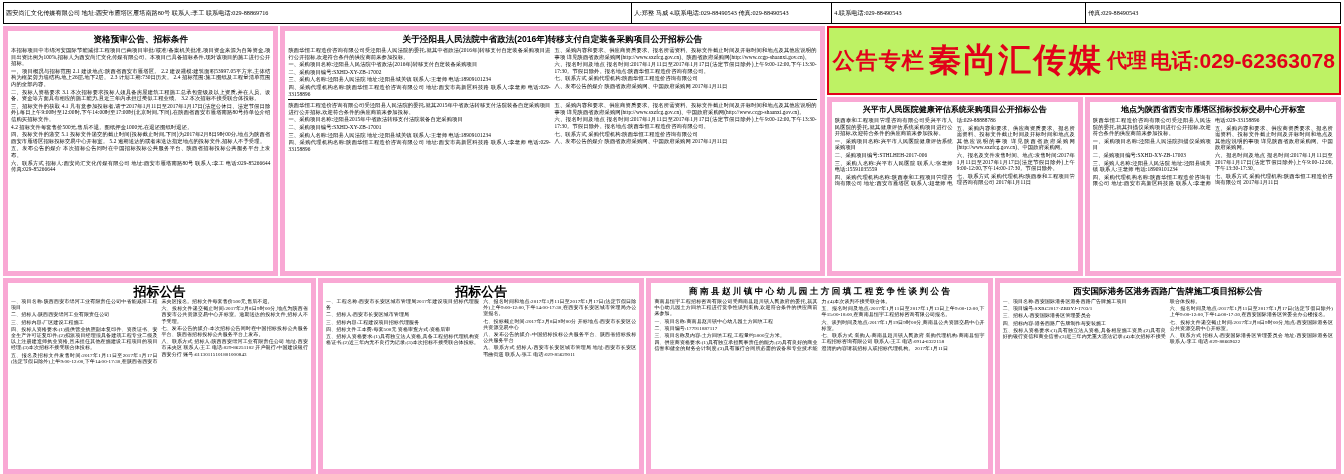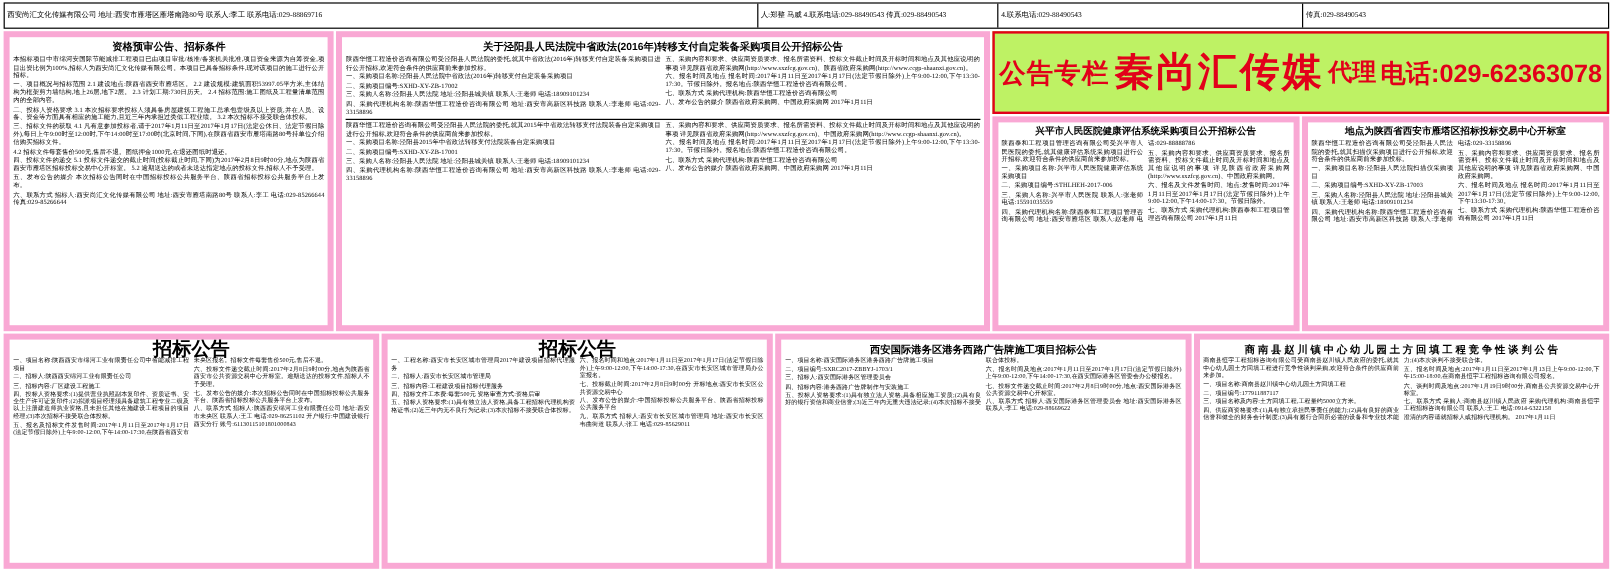--- a/index.html
+++ b/index.html
@@ -52,21 +52,21 @@
   .col + .col{margin-left:2px;}
 
   .hdr{
     font-family:"Liberation Sans", sans-serif;
     font-weight:bold;
     text-align:center;
     font-size:8.6px;
     line-height:11px;
     margin:1px 0 2px 0;
   }
-  .hdr.big{font-size:16px;}
+  .hdr.big{font-size:13px;}
   .body{
     font-size:5.3px;
     line-height:6.6px;
     text-align:justify;
     column-gap:4px;
     letter-spacing:0.1px;
   }
   .body p{margin:0 0 1px 0;}
   .c2{column-count:2;}
 
@@ -253,44 +253,44 @@
         <p>三、招标内容:工程建设项目招标代理服务</p>
         <p>四、招标文件工本费:每套500元 资格审查方式:资格后审</p>
         <p>五、招标人资格要求:(1)具有独立法人资格,具备工程招标代理机构资格证书;(2)近三年内无不良行为记录;(3)本次招标不接受联合体投标。</p>
         <p>六、报名时间和地点:2017年1月11日至2017年1月17日(法定节假日除外)上午9:00-12:00,下午14:00-17:30,在西安市长安区城市管理局办公室报名。</p>
         <p>七、投标截止时间:2017年2月8日9时00分 开标地点:西安市长安区公共资源交易中心</p>
         <p>八、发布公告的媒介:中国招标投标公共服务平台、陕西省招标投标公共服务平台</p>
         <p>九、联系方式 招标人:西安市长安区城市管理局 地址:西安市长安区韦曲街道 联系人:张工 电话:029-85629011</p>
       </div>
     </div>
 
-    <div class="col b3">
-      <div class="hdr">西安国际港务区港务西路广告牌施工项目招标公告</div>
-      <div class="body c2 tiny">
-        <p>一、项目名称:西安国际港务区港务西路广告牌施工项目</p>
-        <p>二、项目编号:SXRC2017-ZBBYJ-1703/1</p>
-        <p>三、招标人:西安国际港务区管理委员会</p>
-        <p>四、招标内容:港务西路广告牌制作与安装施工</p>
-        <p>五、投标人资格要求:(1)具有独立法人资格,具备相应施工资质;(2)具有良好的银行资信和商业信誉;(3)近三年内无重大违法记录;(4)本次招标不接受联合体投标。</p>
-        <p>六、报名时间及地点:2017年1月11日至2017年1月17日(法定节假日除外)上午9:00-12:00,下午14:00-17:30,在西安国际港务区管委会办公楼报名。</p>
-        <p>七、投标文件递交截止时间:2017年2月8日9时00分,地点:西安国际港务区公共资源交易中心开标室。</p>
-        <p>八、联系方式 招标人:西安国际港务区管理委员会 地址:西安国际港务区 联系人:李工 电话:029-88669622</p>
-      </div>
-    </div>
-
     <div class="col b4">
       <div class="hdr">商 南 县 赵 川 镇 中 心 幼 儿 园 土 方 回 填 工 程 竞 争 性 谈 判 公 告</div>
       <div class="body c2 tiny">
         <p>商南县恒宇工程招标咨询有限公司受商南县赵川镇人民政府的委托,就其中心幼儿园土方回填工程进行竞争性谈判采购,欢迎符合条件的供应商前来参加。</p>
         <p>一、项目名称:商南县赵川镇中心幼儿园土方回填工程</p>
         <p>二、项目编号:177911887117</p>
         <p>三、项目名称及内容:土方回填工程,工程量约5000立方米。</p>
         <p>四、供应商资格要求:(1)具有独立承担民事责任的能力;(2)具有良好的商业信誉和健全的财务会计制度;(3)具有履行合同所必需的设备和专业技术能力;(4)本次谈判不接受联合体。</p>
         <p>五、报名时间及地点:2017年1月11日至2017年1月13日上午9:00-12:00,下午15:00-18:00,在商南县恒宇工程招标咨询有限公司报名。</p>
         <p>六、谈判时间及地点:2017年1月19日9时00分,商南县公共资源交易中心开标室。</p>
         <p>七、联系方式 采购人:商南县赵川镇人民政府 采购代理机构:商南县恒宇工程招标咨询有限公司 联系人:王工 电话:0914-6322158</p>
         <p>澄清的内容请就招标人或招标代理机构。 2017年1月11日</p>
       </div>
     </div>
 
+    <div class="col b3">
+      <div class="hdr">西安国际港务区港务西路广告牌施工项目招标公告</div>
+      <div class="body c2 tiny">
+        <p>一、项目名称:西安国际港务区港务西路广告牌施工项目</p>
+        <p>二、项目编号:SXRC2017-ZBBYJ-1703/1</p>
+        <p>三、招标人:西安国际港务区管理委员会</p>
+        <p>四、招标内容:港务西路广告牌制作与安装施工</p>
+        <p>五、投标人资格要求:(1)具有独立法人资格,具备相应施工资质;(2)具有良好的银行资信和商业信誉;(3)近三年内无重大违法记录;(4)本次招标不接受联合体投标。</p>
+        <p>六、报名时间及地点:2017年1月11日至2017年1月17日(法定节假日除外)上午9:00-12:00,下午14:00-17:30,在西安国际港务区管委会办公楼报名。</p>
+        <p>七、投标文件递交截止时间:2017年2月8日9时00分,地点:西安国际港务区公共资源交易中心开标室。</p>
+        <p>八、联系方式 招标人:西安国际港务区管理委员会 地址:西安国际港务区 联系人:李工 电话:029-88669622</p>
+      </div>
+    </div>
+
   </div>
 
 </div>
 
 </body></html>

